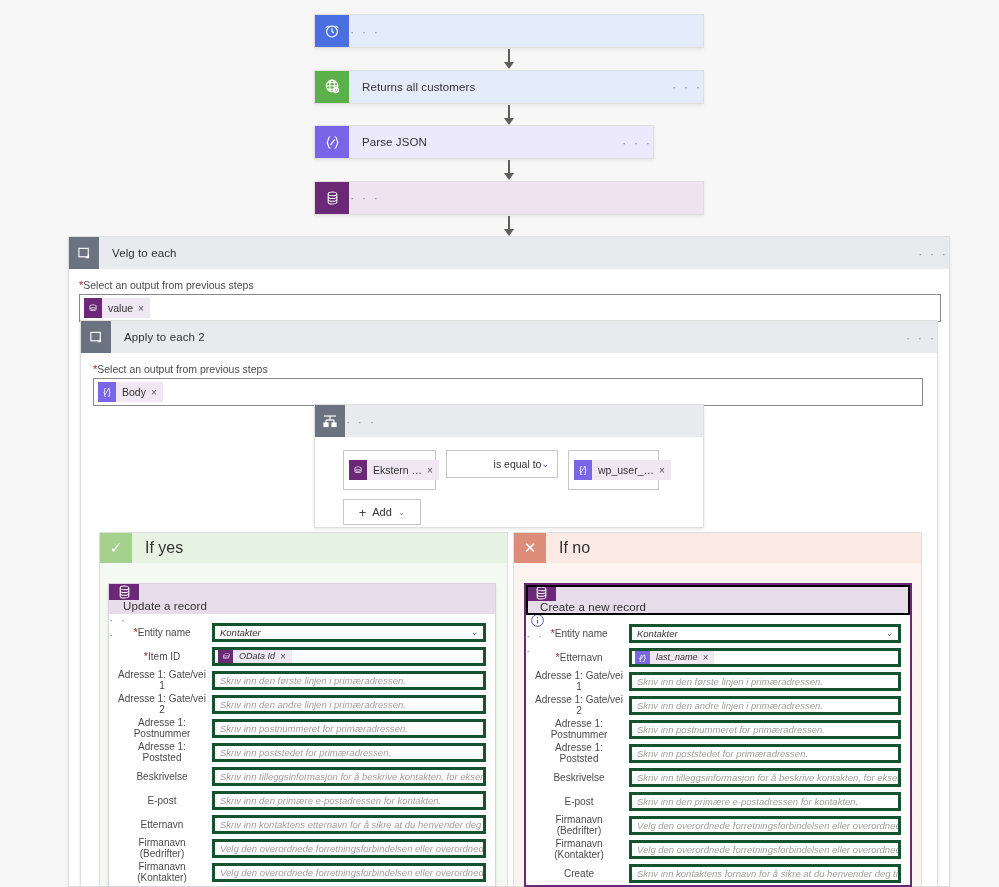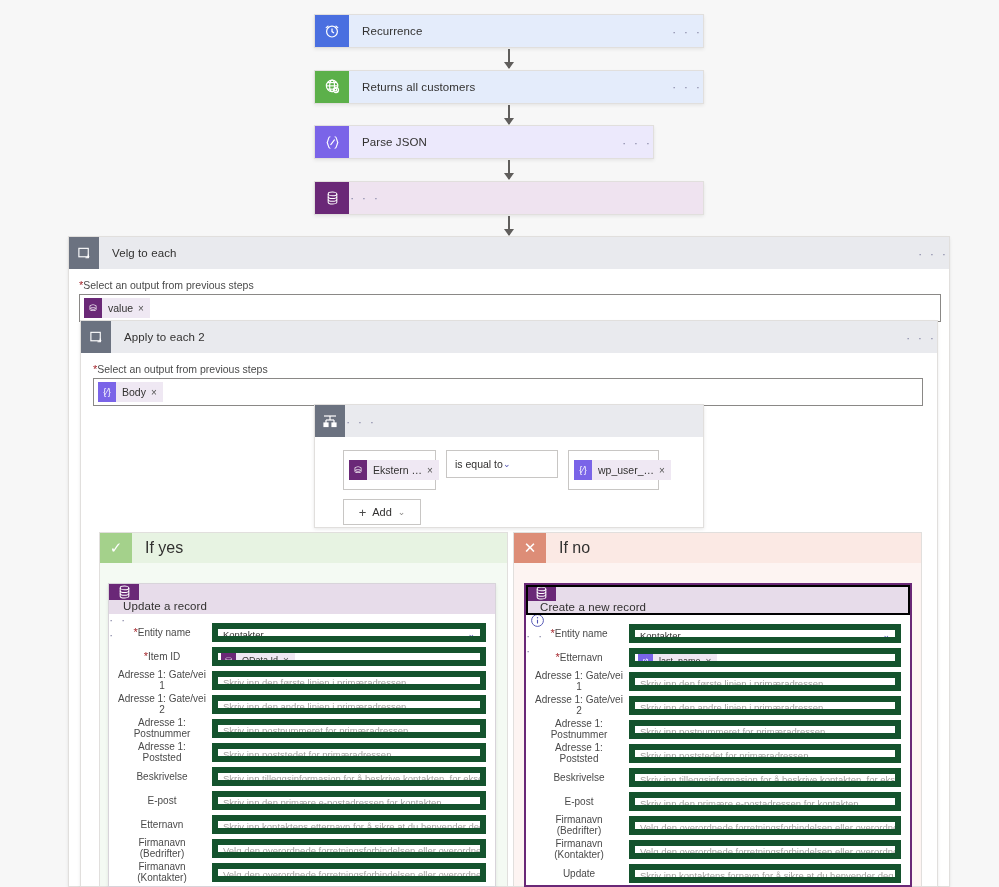--- a/index.html
+++ b/index.html
@@ -90,21 +90,21 @@
 
   
   .cond-row { display: flex; gap: 10px; margin-bottom: 9px; }
   .cond-box {
     border: 1px solid #c8c6c4; background: #fff;
     height: 40px; display: flex; align-items: center; padding: 0 5px;
   }
   .cond-select {
     border: 1px solid #c8c6c4; background: #fff;
     height: 28px; width: 112px;
-    display: flex; align-items: center; justify-content: flex-start;
+    display: flex; align-items: center; justify-content: flex-end;
     padding: 0 8px; font-size: 10.5px; color: #323130;
   }
   .chev { color: #4f52b2; font-size: 9px; }
   .add-btn {
     border: 1px solid #c8c6c4; background: #fff;
     height: 26px; width: 78px;
     display: flex; align-items: center; justify-content: center; gap: 6px;
     font-size: 11px; color: #323130;
   }
 
@@ -135,25 +135,25 @@
   .rec-head .card-title { font-size: 11.5px; padding-left: 14px; }
   .rec-body { padding: 6px 9px 6px 9px; }
 
   .frow { display: flex; align-items: center; height: 24px; }
   .flabel {
     width: 94px; min-width: 94px;
     font-size: 10px; color: #4a4a4a; padding-right: 6px; text-align: center;
   }
   .finput {
     flex: 1; height: 19px;
-    border: 6px solid #14532d; background: #fff;
-    display: flex; 
+    border: 3px solid #14532d; background: #fff;
+    display: flex; align-items: center;
     padding: 0 5px;
     font-size: 9.5px; color: #a19f9d;
-    overflow: hidden; white-space: nowrap;
+    overflow: hidden; white-space: nowrap; font-style: italic;
   }
   .finput.value { color: #323130; }
   .finput.tokenwrap { padding: 0 3px; }
   .finput .token { height: 15px; font-size: 9px; background: #efe8f3; }
   .finput .token .tok-ico { width: 15px; height: 15px; font-size: 8px; }
   .fselect { justify-content: space-between; }
 
   .rec-ellipsis { display:flex; align-items:center; justify-content:center; width:30px; color:#8a8aa8; letter-spacing:2px; font-size:13px; }
   .info-ico {
     width: 22px; display:flex; align-items:center; justify-content:center;
@@ -175,21 +175,20 @@
   <div id="top-steps">
       <div class="card" style="left: 314px; top: 14px; width: 390px; background: rgb(228, 236, 251);">
         <div class="card-icon" style="background:#4a6fe0">
           <svg width="16" height="16" viewBox="0 0 16 16" fill="none" stroke="#fff" stroke-width="1.2">
             <circle cx="8" cy="8.6" r="5.4"></circle>
             <path d="M8 5.6 V8.6 L10 10"></path>
             <path d="M4 3.2 L2.2 4.6" stroke-linecap="round"></path>
             <path d="M12 3.2 L13.8 4.6" stroke-linecap="round"></path>
           </svg>
         </div>
-        <div class="card-title">Recurrence</div>
         <div class="card-ellipsis">· · ·</div>
       </div>
       <div class="arrow" style="left: 508px; top: 49px; height: 19px;"></div>
       <div class="card" style="left: 314px; top: 69.5px; width: 390px; background: rgb(228, 236, 251);">
         <div class="card-icon" style="background:#5cb04a">
           <svg width="17" height="17" viewBox="0 0 16 16" fill="none" stroke="#fff" stroke-width="1.1">
             <circle cx="7.6" cy="7.4" r="5.4"></circle>
             <ellipse cx="7.6" cy="7.4" rx="2.3" ry="5.4"></ellipse>
             <line x1="2.2" y1="7.4" x2="13" y2="7.4"></line>
             <line x1="3.2" y1="4.3" x2="12" y2="4.3"></line>
@@ -476,20 +475,20 @@
         </div>
         <div class="frow">
           <div class="flabel">Firmanavn (Bedrifter)</div>
           <div class="finput">Velg den overordnede forretningsforbindelsen eller overordnede kontakten for</div>
         </div>
         <div class="frow">
           <div class="flabel">Firmanavn (Kontakter)</div>
           <div class="finput">Velg den overordnede forretningsforbindelsen eller overordnede kontakten for</div>
         </div>
         <div class="frow">
-          <div class="flabel">Update</div>
+          <div class="flabel">Create</div>
           <div class="finput">Skriv inn kontaktens fornavn for å sikre at du henvender deg til kontakten på ri</div>
         </div>
         <div class="frow"></div>
       </div>
   </div>
 
 </div>
 
 </body></html>

